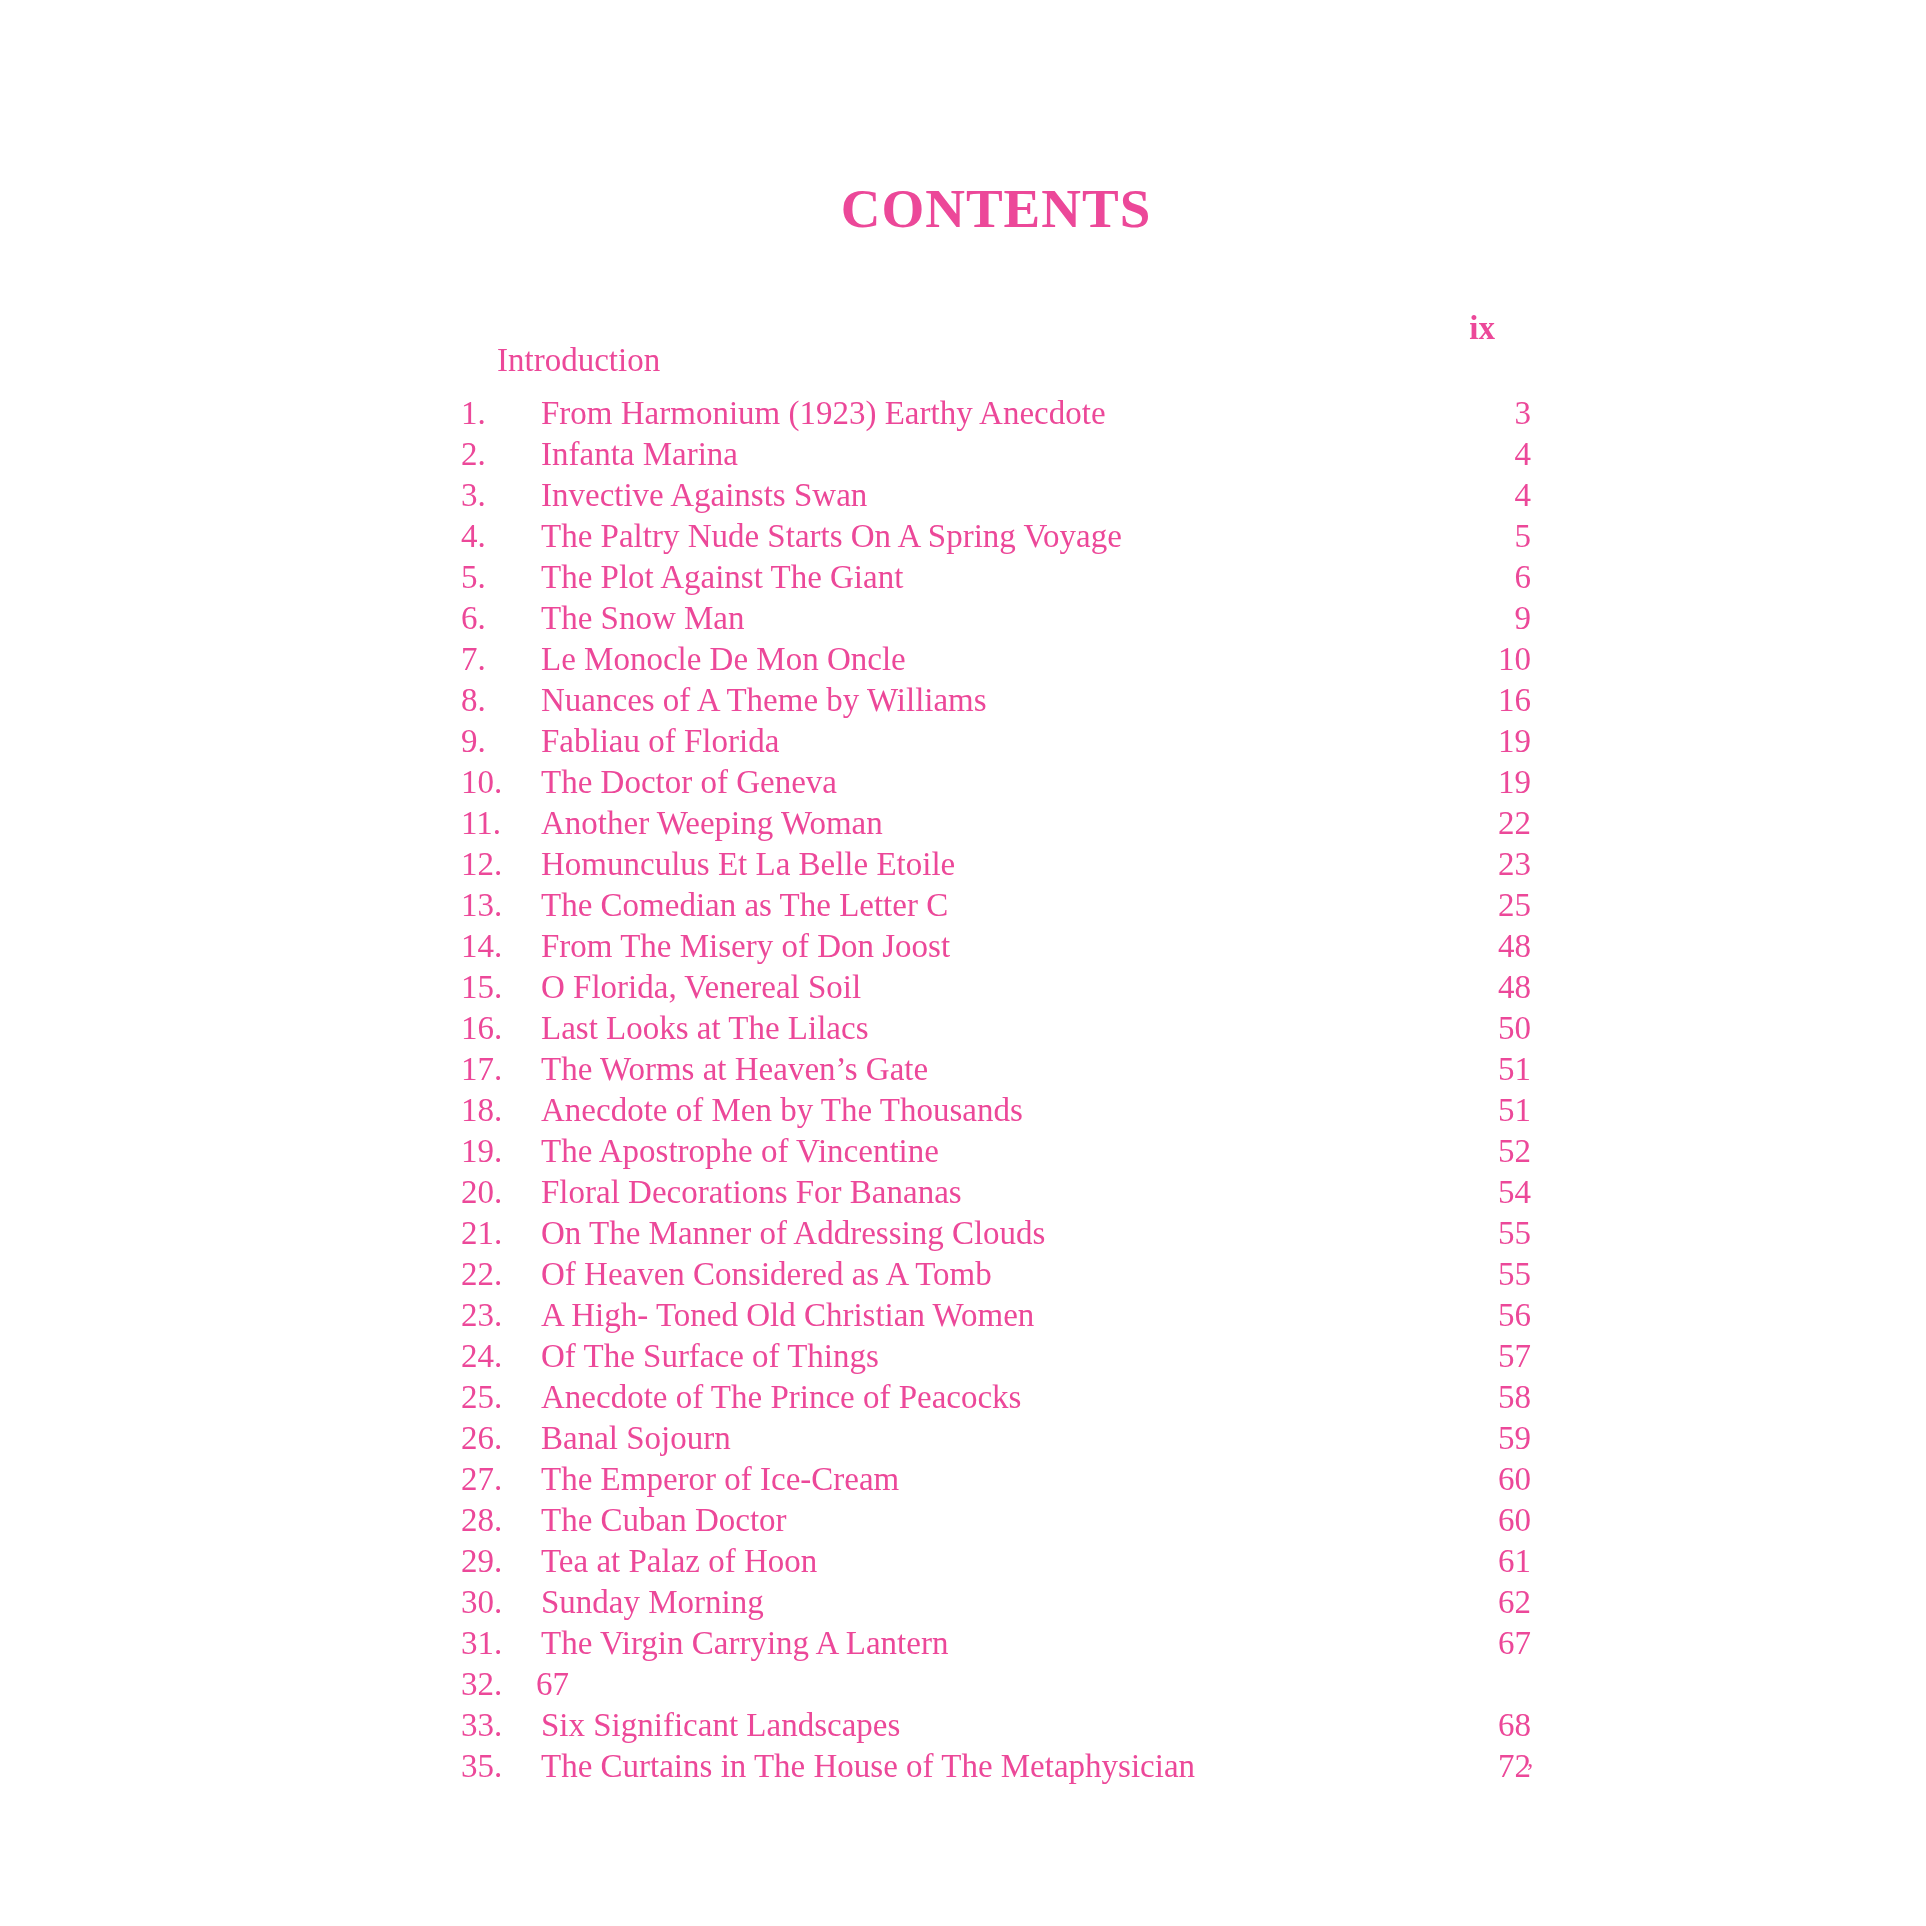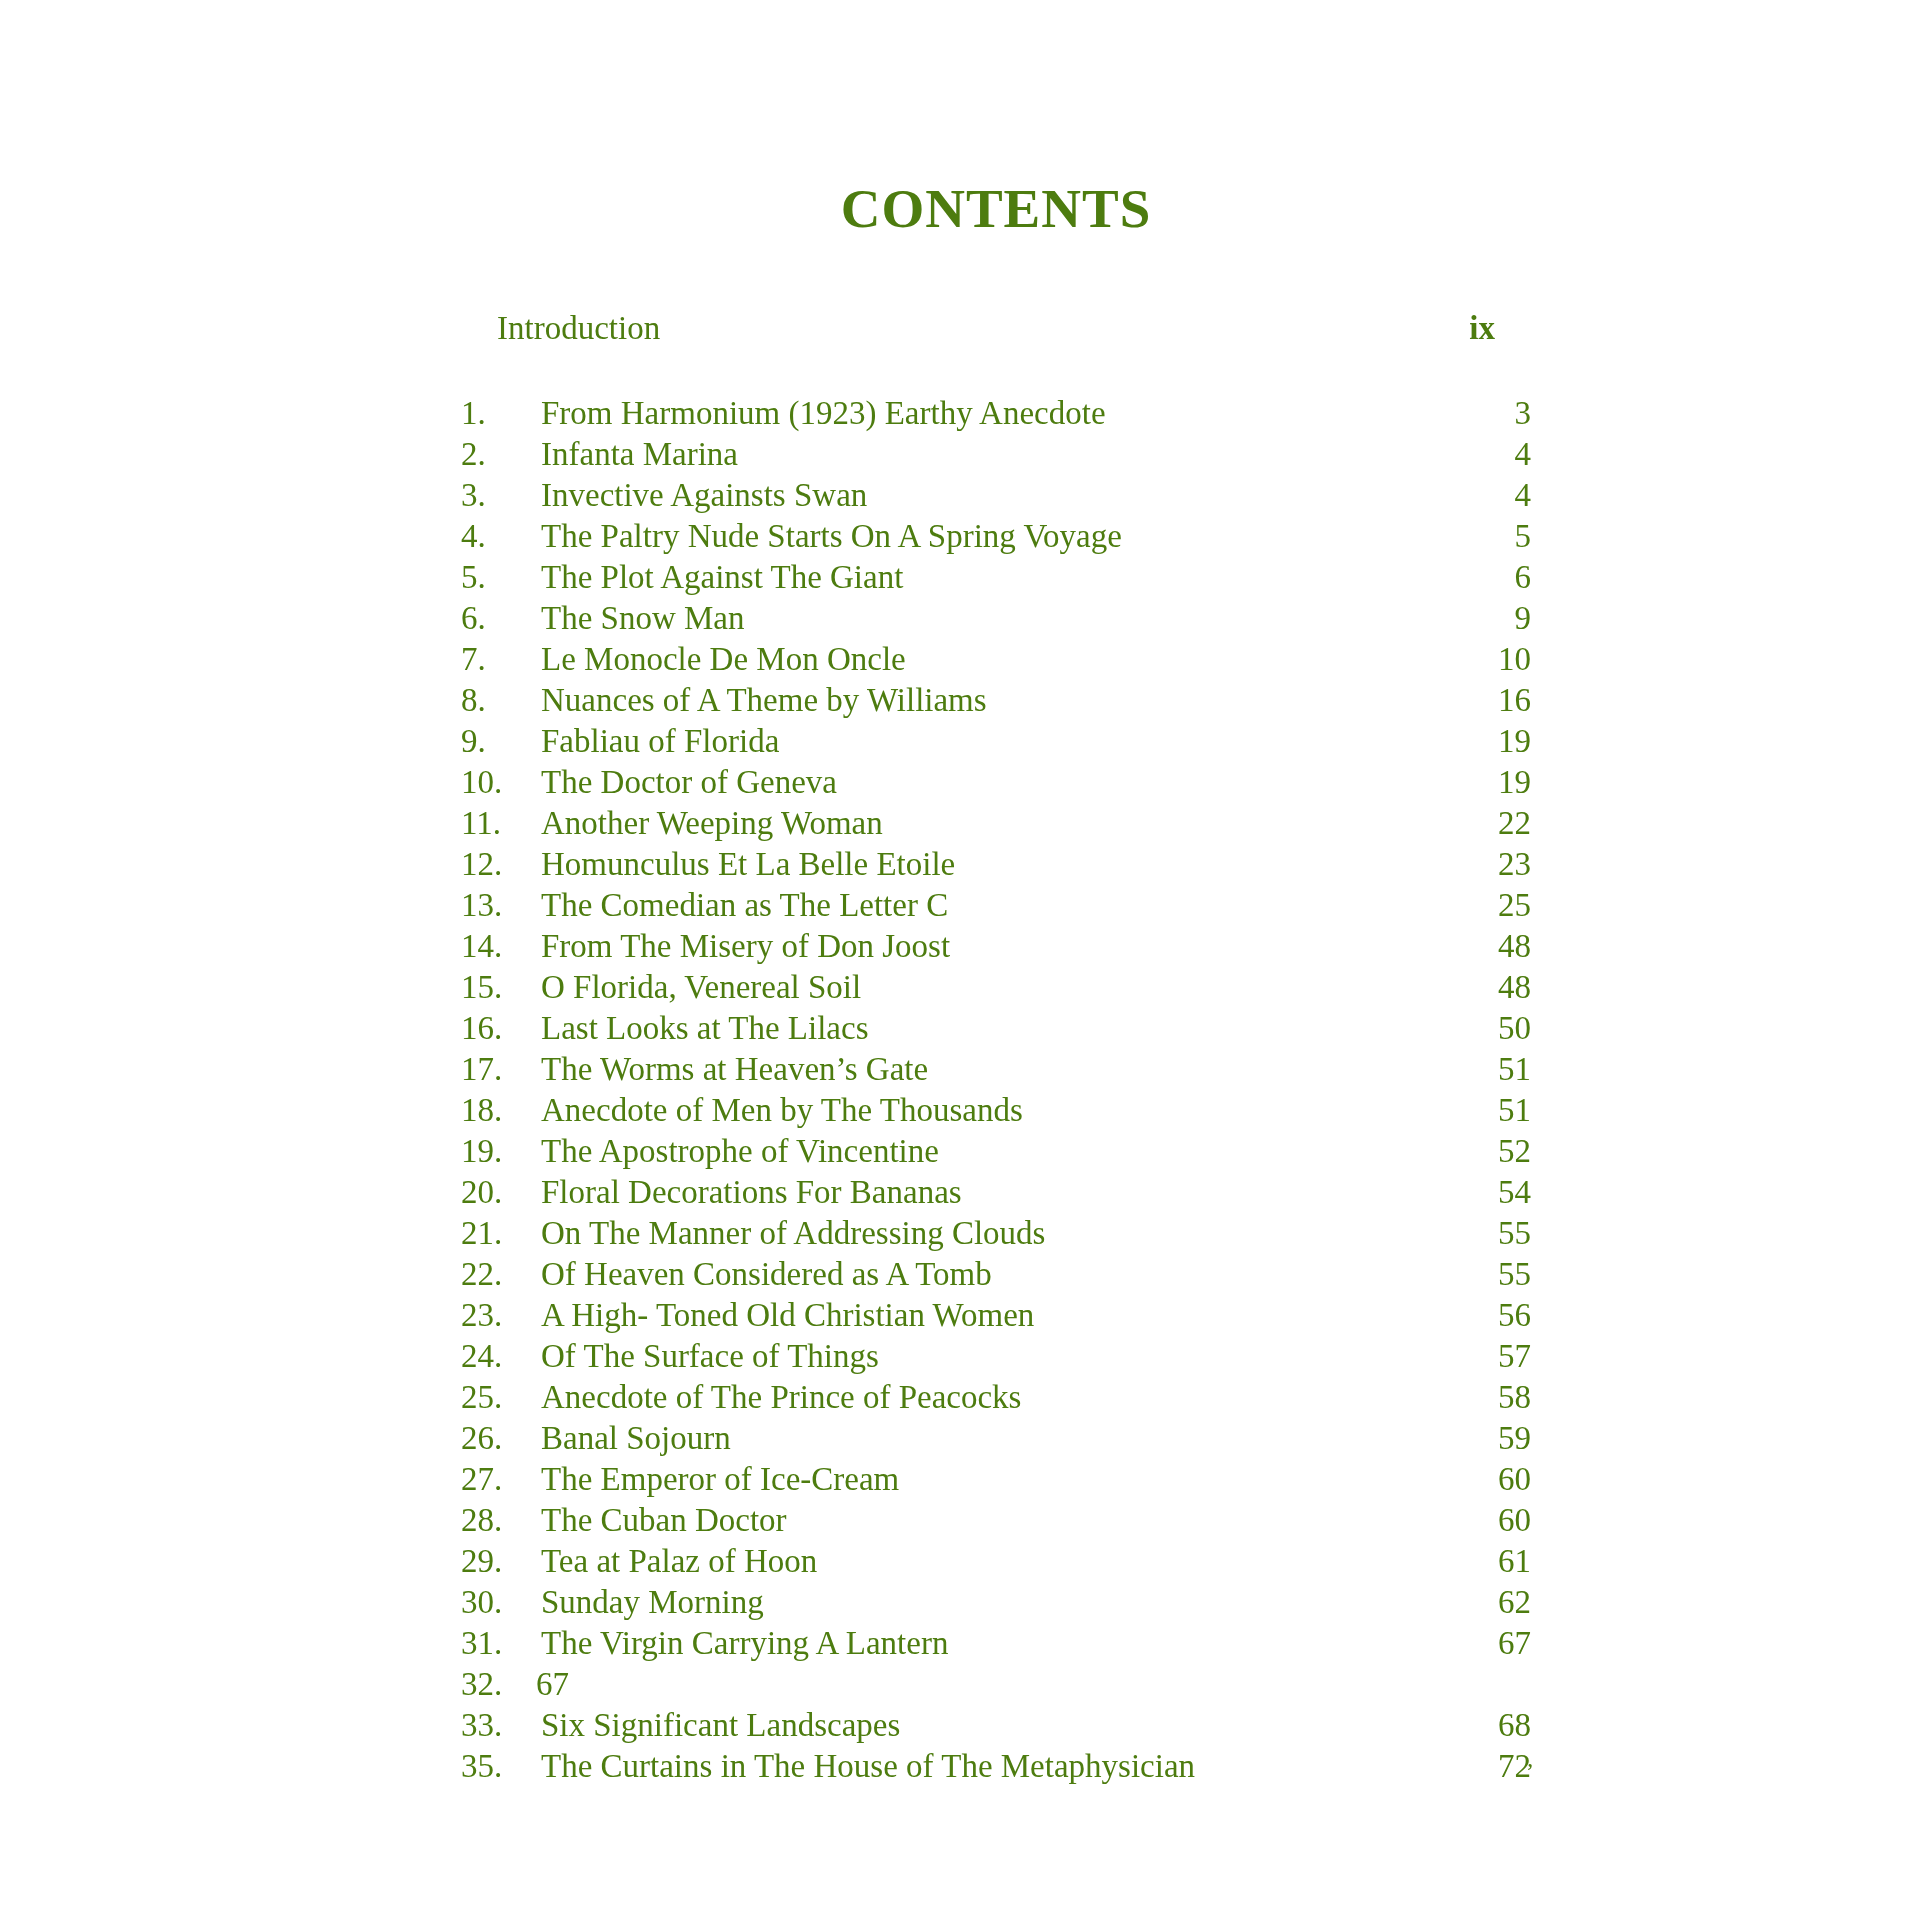--- a/index.html
+++ b/index.html
@@ -5,21 +5,21 @@
   html, body {
     margin: 0;
     padding: 0;
     background: #ffffff;
   }
   .page {
     position: relative;
     width: 1696px;
     height: 1927px;
     background: #ffffff;
-    color: #4d7c0f;
+    color: #ec4899;
     font-family: "Liberation Serif", serif;
     overflow: hidden;
   }
   .toc-title {
     position: absolute;
     top: 181px;
     left: 461px;
     width: 1070px;
     text-align: center;
     font-size: 55px;
@@ -31,21 +31,21 @@
   .intro-row {
     position: absolute;
     top: 308px;
     left: 497px;
     width: 1035px;
     height: 41px;
     display: flex;
     font-size: 33px;
     line-height: 41px;
   }
-  .intro-label { flex: 1 1 auto; }
+  .intro-label { flex: 1 1 auto; margin-top: 32px; }
   .intro-page  { flex: 0 0 auto; text-align: center; padding-right: 37px; font-weight: bold; }
   .entries {
     position: absolute;
     top: 393px;
     left: 461px;
     width: 1070px;
     font-size: 33px;
   }
   .toc-row {
     display: flex;

